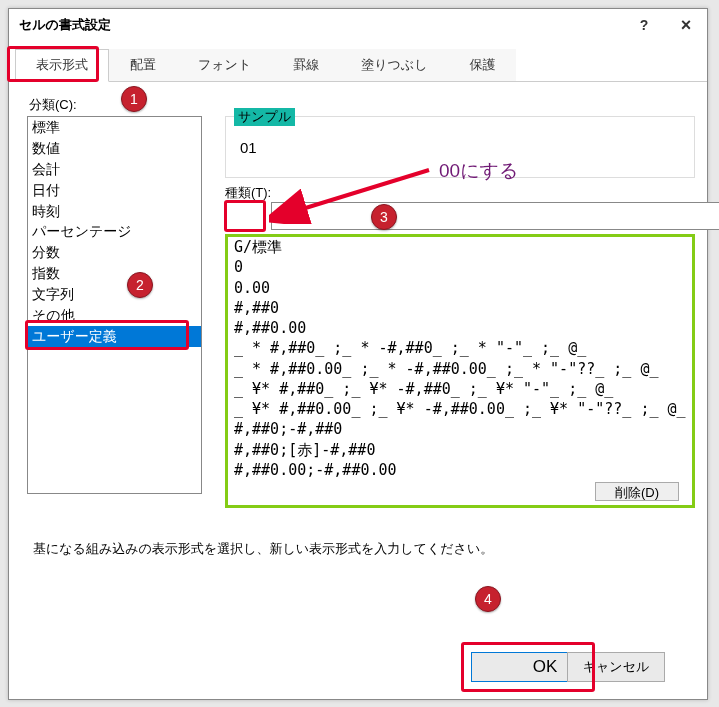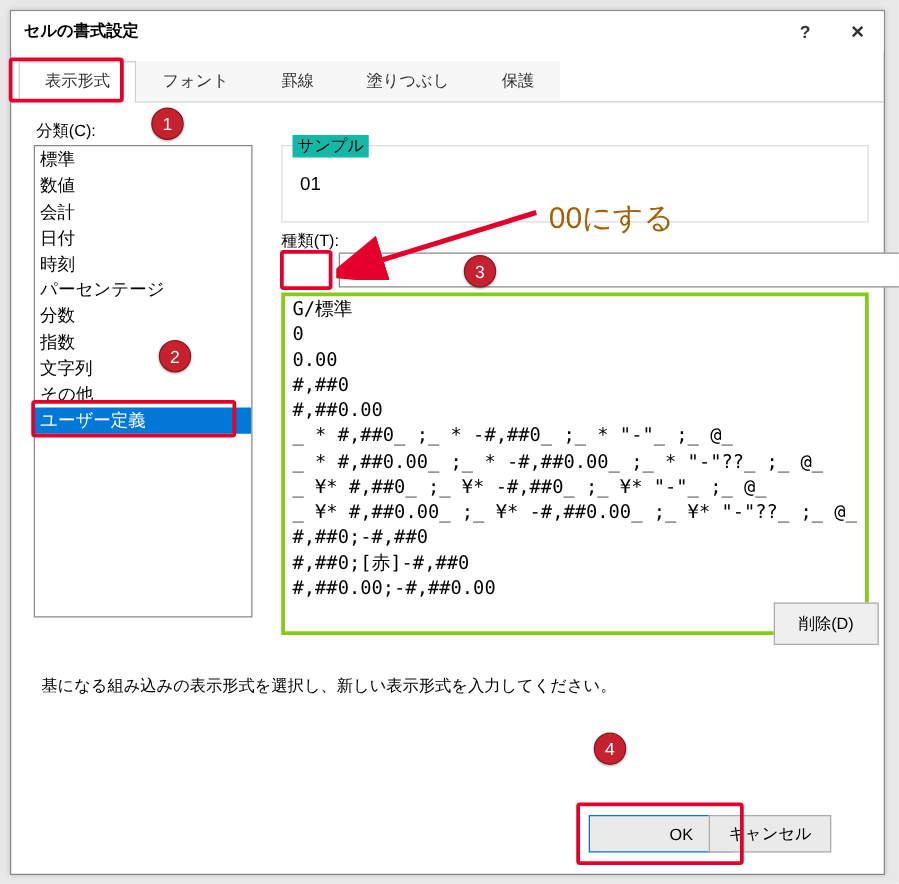--- a/index.html
+++ b/index.html
@@ -133,38 +133,38 @@
   .type-list::-webkit-scrollbar-thumb { background: #c0c0c0; }
   .type-item {
     padding: 0 6px;
     font-size: 15px;
     line-height: 1.35;
     white-space: nowrap;
     font-family: "Meiryo", monospace;
   }
   .delete-btn {
     position: absolute;
-    left: 610px; top: 400px;
-    width: 84px; height: 34px;
+    left: 586px; top: 400px;
+    width: 84px; height: 19px;
     background: #efefef;
     border: 1px solid #aaa;
     font-size: 13px;
   }
   .help-text {
     position: absolute;
     left: 24px; top: 458px;
     font-size: 13px;
   }
   .ok-btn {
     position: absolute;
     left: 462px; top: 570px;
     width: 114px; height: 30px;
     background: #eaeaea;
     border: 1px solid #0078d7;
-    font-size: 13px;
+    font-size: 17px;
     padding-left: 40px;
   }
   .cancel-btn {
     position: absolute;
     left: 558px; top: 570px;
     width: 98px; height: 30px;
     background: #eaeaea;
     border: 1px solid #aaa;
     font-size: 13px;
   }
@@ -183,42 +183,43 @@
     background: #c6212e;
     color: #fff;
     font-size: 14px;
     display: flex; align-items: center; justify-content: center;
     box-shadow: 0 1px 2px rgba(0,0,0,0.3);
     pointer-events: none;
     border: 1px solid #8a1520;
   }
   .ann-text {
     position: absolute;
-    color: #a16207;
-    font-size: 24px;
+    color: #701a75;
+    font-size: 19px;
     pointer-events: none;
   }
   .arrow {
     position: absolute;
     pointer-events: none;
   }
 </style>
 </head>
 <body>
 
 <div class="dialog">
 
   <div class="titlebar">
     <span class="titlebar-title">セルの書式設定</span>
     <div class="titlebar-btn">?</div>
     <div class="titlebar-btn" style="font-size:18px;">×</div>
   </div>
 
   <div class="tabs">
     <div class="tab active">表示形式</div>
+    <div class="tab">配置</div>
     <div class="tab">フォント</div>
     <div class="tab">罫線</div>
     <div class="tab">塗りつぶし</div>
     <div class="tab">保護</div>
   </div>
 
   <div class="body">
 
     <div class="cat-label">分類(C):</div>
 

